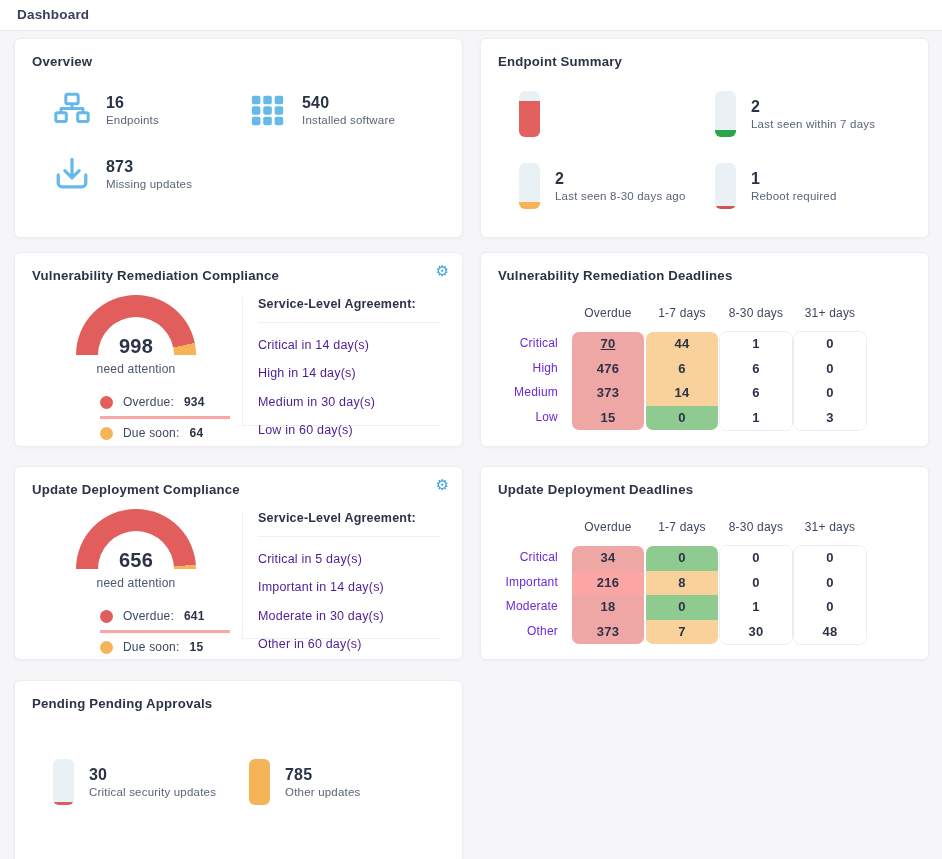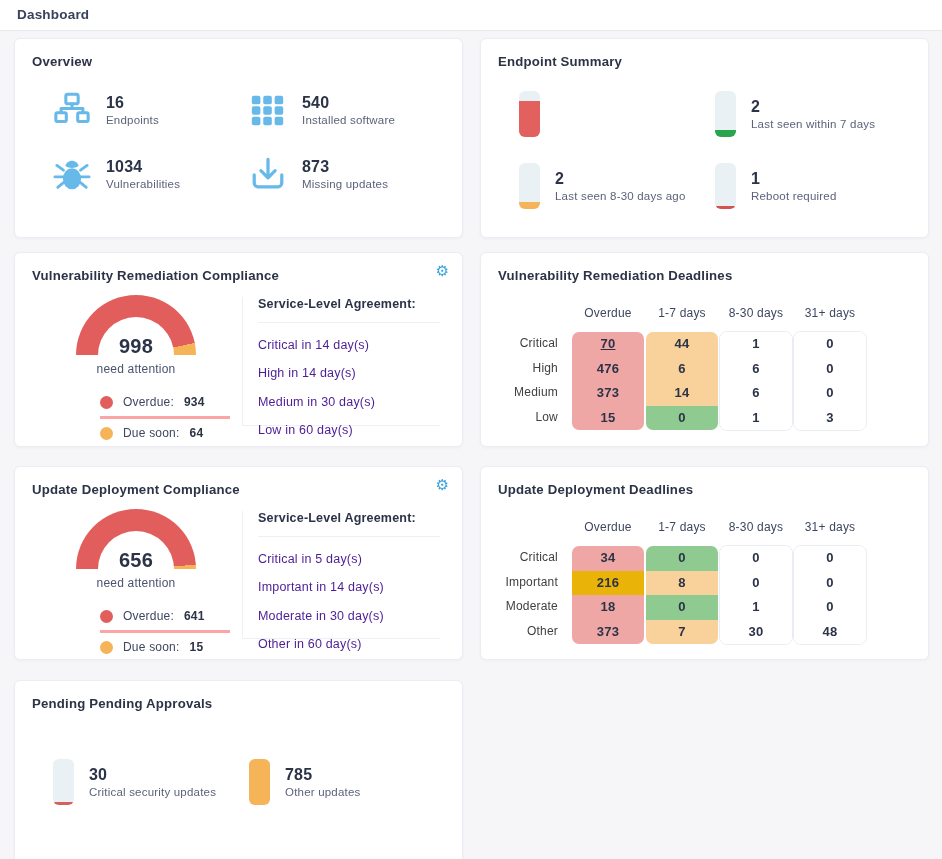--- a/index.html
+++ b/index.html
@@ -57,21 +57,21 @@
   .legend-row b { color:#2b3347; }
 
   
   .sla { position:absolute; left:227px; top:44px; right:22px; bottom:20px; border-left:1px solid #eef0f4; border-bottom:1px solid #eef0f4; padding-left:15px; }
   .sla-heading { font-size:12.5px; font-weight:700; color:#2c3248; padding-bottom:11px; border-bottom:1px solid #eef0f4; }
   .sla-item { font-size:12.5px; color:#4c1d95; margin-top:14.5px; }
 
   
   .dl-table { position:absolute; left:0; top:50px; display:flex; }
   .dl-labels { width:90px; padding-top:28px; }
-  .dl-label { height:24.6px; line-height:24.6px; text-align:right; padding-right:13px; font-size:12px; color:#404040; }
+  .dl-label { height:24.6px; line-height:24.6px; text-align:right; padding-right:13px; font-size:12px; color:#6d28d9; }
   .dl-col { width:74px; }
   .dl-colhead { height:28px; line-height:20px; text-align:center; font-size:12px; color:#3e4760; }
   .dl-cells { border-radius:8px; overflow:hidden; border:1px solid transparent; }
   .dl-cells.all-white { border-color:#e9edf3; background:#fff; }
   .dl-cell { height:24.6px; line-height:24.6px; text-align:center; font-size:13px; font-weight:700; color:#2c3347; }
 </style>
 </head>
 <body>
 
 <div class="page">
@@ -111,35 +111,20 @@
               <rect x="27" y="27" width="9" height="9" rx="2"></rect>
             </svg>
           </div>
           <div class="stat-text">
             <div class="stat-value">540</div>
             <div class="stat-label">Installed software</div>
           </div>
         </div>
         <div class="stat-item">
           <div class="stat-icon">
-            <svg viewBox="0 0 40 40">
-              <g stroke="#66b9e8" stroke-width="3" stroke-linecap="round" fill="none">
-                <path d="M11 16 4 11M11 23H2M11 29l-6 5M29 16l7-5M29 23h9M29 29l6 5"></path>
-              </g>
-              <path fill="#66b9e8" d="M20 6c3.5 0 6.3 2.4 7 5.6-2 1.3-4.4 2-7 2s-5-.7-7-2C13.7 8.4 16.5 6 20 6z"></path>
-              <ellipse cx="20" cy="25" rx="9.5" ry="11" fill="#66b9e8"></ellipse>
-            </svg>
-          </div>
-          <div class="stat-text">
-            <div class="stat-value">1034</div>
-            <div class="stat-label">Vulnerabilities</div>
-          </div>
-        </div>
-        <div class="stat-item">
-          <div class="stat-icon">
             <svg viewBox="0 0 40 40" fill="none" stroke="#66b9e8" stroke-width="3.4" stroke-linecap="round" stroke-linejoin="round">
               <path d="M5.5 21v8.5a4 4 0 0 0 4 4h21a4 4 0 0 0 4-4V21"></path>
               <path d="M20 4.5V23M12.5 16.5 20 24l7.5-7.5"></path>
             </svg>
           </div>
           <div class="stat-text">
             <div class="stat-value">873</div>
             <div class="stat-label">Missing updates</div>
           </div>
         </div>
@@ -300,21 +285,21 @@
         <div class="dl-labels">
           <div class="dl-label">Critical</div>
           <div class="dl-label">Important</div>
           <div class="dl-label">Moderate</div>
           <div class="dl-label">Other</div>
         </div>
         <div class="dl-col">
           <div class="dl-colhead">Overdue</div>
           <div class="dl-cells">
             <div class="dl-cell" style="background: rgb(239, 167, 166);">34</div>
-            <div class="dl-cell" style="background: #eab308;">216</div>
+            <div class="dl-cell" style="background: #fca5a5;">216</div>
             <div class="dl-cell" style="background: rgb(239, 167, 166);">18</div>
             <div class="dl-cell" style="background: rgb(239, 167, 166);">373</div>
           </div>
         </div>
         <div class="dl-col">
           <div class="dl-colhead">1-7 days</div>
           <div class="dl-cells">
             <div class="dl-cell" style="background: rgb(143, 203, 144);">0</div>
             <div class="dl-cell" style="background: rgb(248, 209, 155);">8</div>
             <div class="dl-cell" style="background: rgb(143, 203, 144);">0</div>

